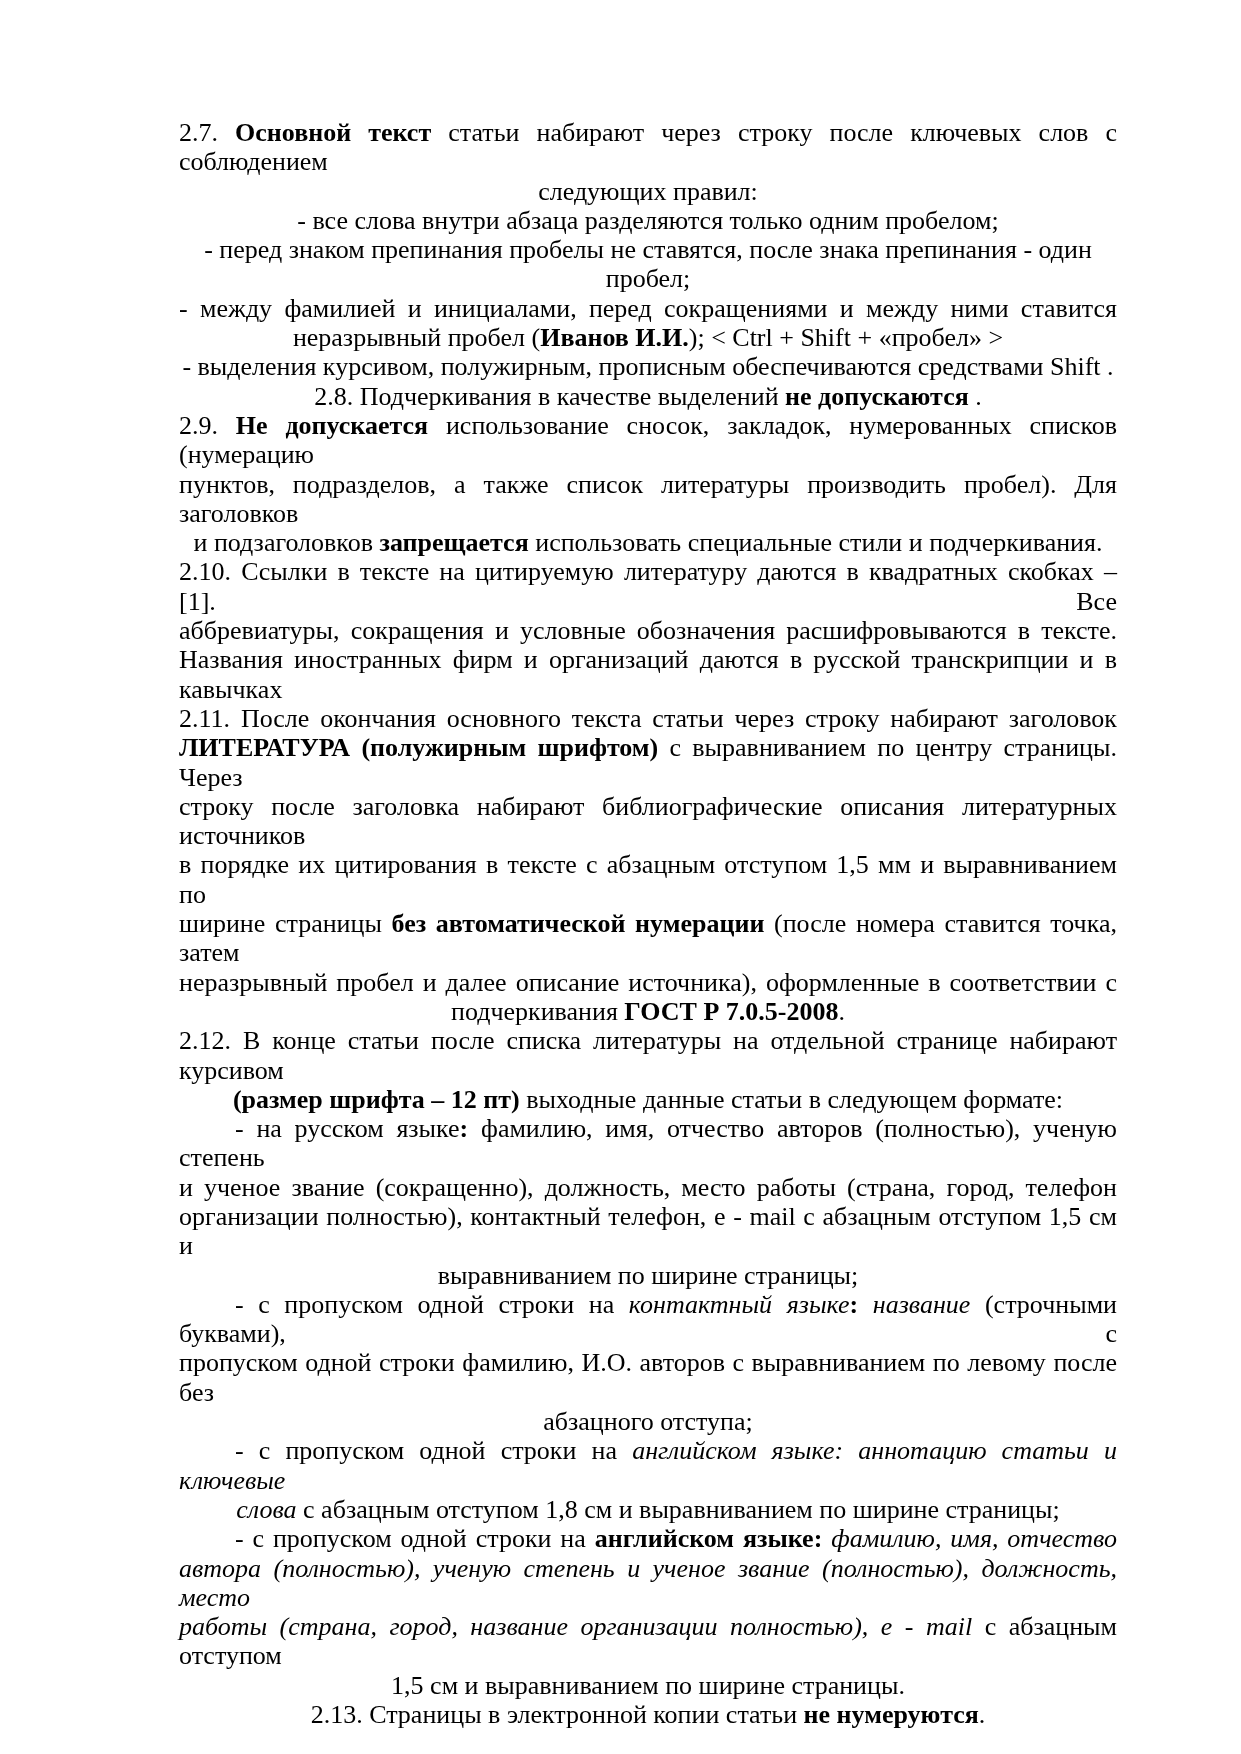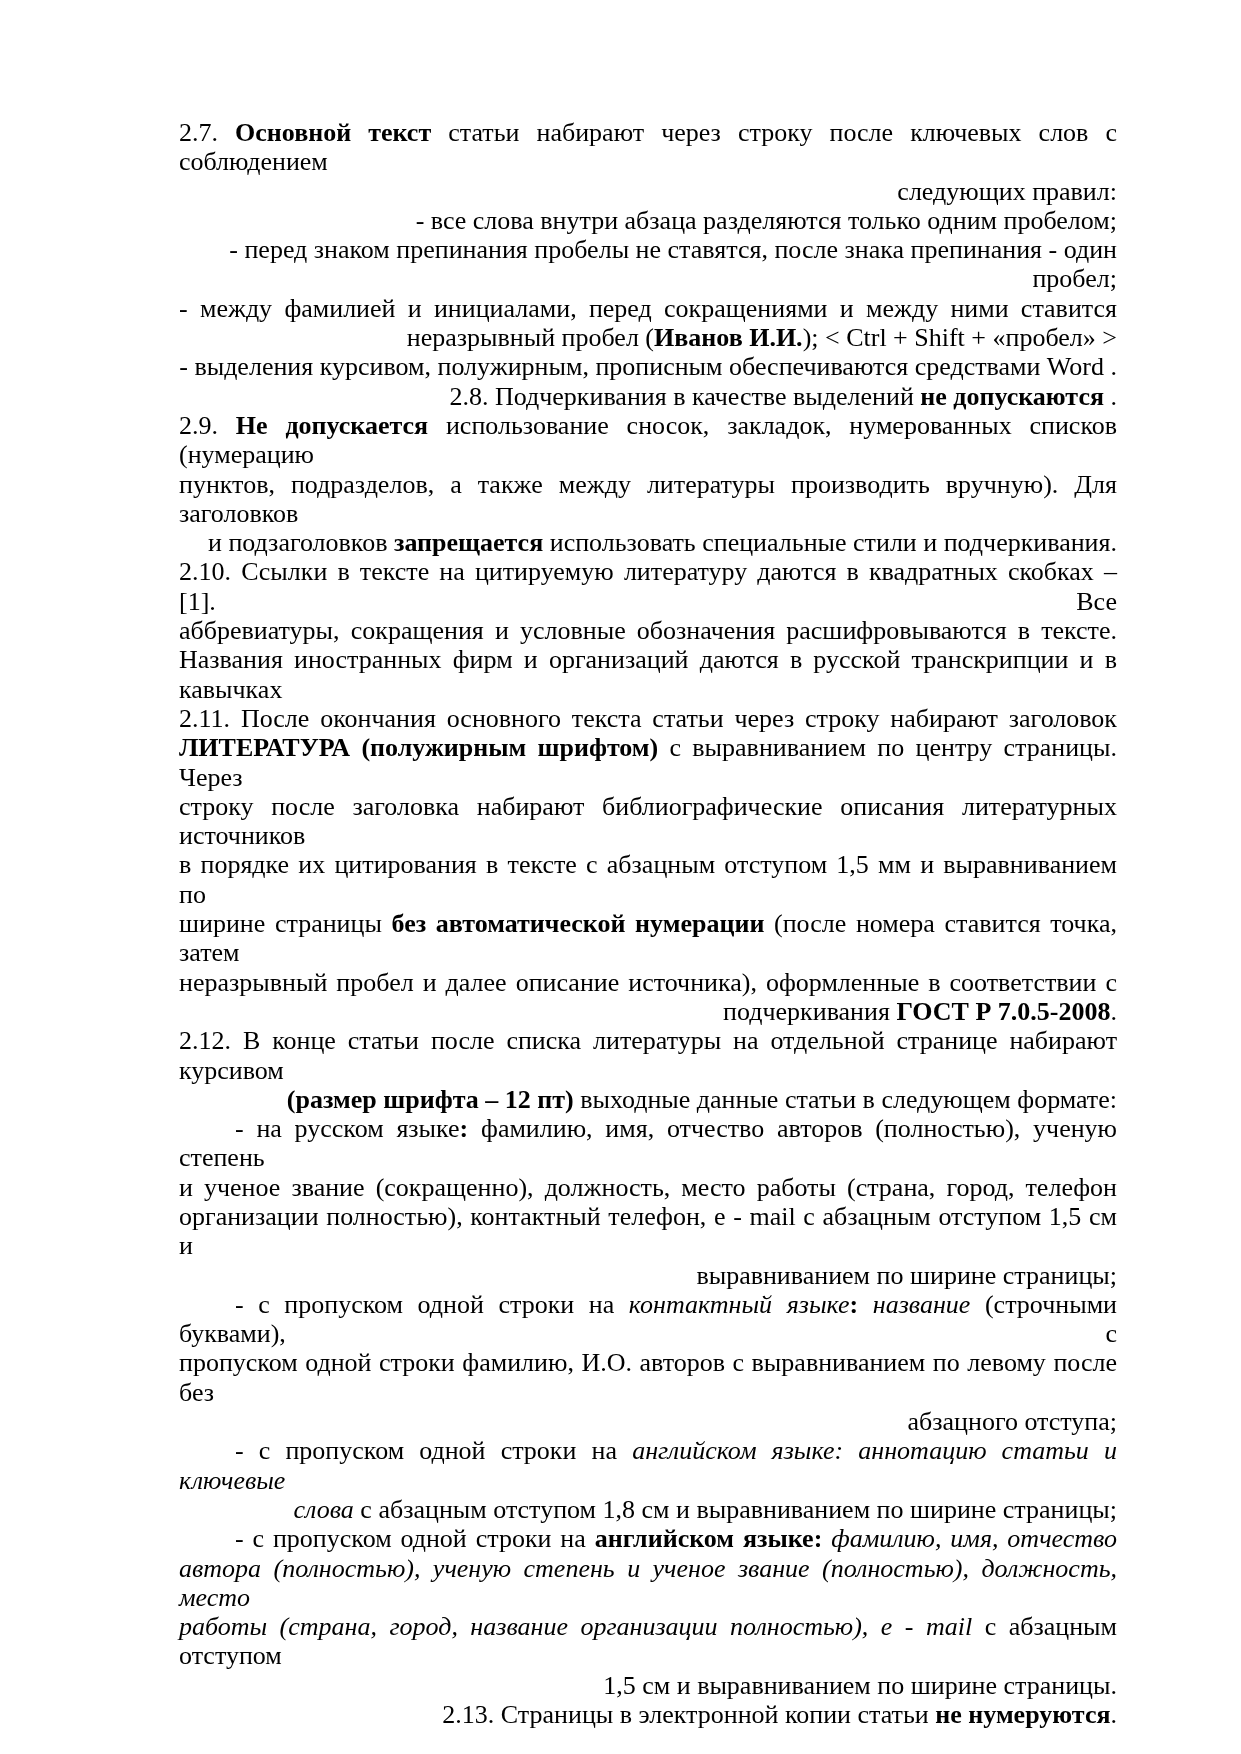--- a/index.html
+++ b/index.html
@@ -6,41 +6,41 @@
   .page{
     width:1147px;height:1754px;background:#ffffff;color:#000000;
     position:relative;overflow:hidden;
   }
   .content{position:absolute;left:179px;top:118px;width:938px;}
   .ln{
     font-family:"Liberation Serif",serif;
     font-size:26px;line-height:29.3px;min-height:29.3px;
   }
   .j{text-align:justify;text-align-last:justify;}
-  .l{text-align:right;}
+  .l{text-align:center;}
   .ind{text-indent:56px;}
   .b{font-weight:bold;}
   .i{font-style:italic;}
   .bi{font-weight:normal;font-style:italic;}
 </style>
 </head>
 <body>
 
 <div class="page">
   <div class="content">
       <div class="ln j"><span>2.7. </span><span class="b">Основной текст</span><span> статьи набирают через строку после ключевых слов с соблюдением</span></div>
       <div class="ln l"><span>следующих правил:</span></div>
       <div class="ln l"><span>- все слова внутри абзаца разделяются только одним пробелом;</span></div>
       <div class="ln l"><span>- перед знаком препинания пробелы не ставятся, после знака препинания - один пробел;</span></div>
       <div class="ln j"><span>- между фамилией и инициалами, перед сокращениями и между ними ставится</span></div>
       <div class="ln l"><span>неразрывный пробел (</span><span class="b">Иванов И.И.</span><span>); &lt; Ctrl + Shift + «пробел» &gt;</span></div>
-      <div class="ln l"><span>- выделения курсивом, полужирным, прописным обеспечиваются средствами Word .</span></div>
+      <div class="ln l"><span>- выделения курсивом, полужирным, прописным обеспечиваются средствами Shift .</span></div>
       <div class="ln l"><span>2.8. Подчеркивания в качестве выделений </span><span class="b">не допускаются</span><span> .</span></div>
       <div class="ln j"><span>2.9. </span><span class="b">Не допускается</span><span> использование сносок, закладок, нумерованных списков (нумерацию</span></div>
-      <div class="ln j"><span>пунктов, подразделов, а также между литературы производить вручную). Для заголовков</span></div>
+      <div class="ln j"><span>пунктов, подразделов, а также список литературы производить пробел). Для заголовков</span></div>
       <div class="ln l"><span>и подзаголовков </span><span class="b">запрещается</span><span> использовать специальные стили и подчеркивания.</span></div>
       <div class="ln j"><span>2.10. Ссылки в тексте на цитируемую литературу даются в квадратных скобках – [1]. Все</span></div>
       <div class="ln j"><span>аббревиатуры, сокращения и условные обозначения расшифровываются в тексте.</span></div>
       <div class="ln j"><span>Названия иностранных фирм и организаций даются в русской транскрипции и в кавычках</span></div>
       <div class="ln j"><span>2.11. После окончания основного текста статьи через строку набирают заголовок</span></div>
       <div class="ln j"><span class="b">ЛИТЕРАТУРА (полужирным шрифтом)</span><span> с выравниванием по центру страницы. Через</span></div>
       <div class="ln j"><span>строку после заголовка набирают библиографические описания литературных источников</span></div>
       <div class="ln j"><span>в порядке их цитирования в тексте с абзацным отступом 1,5 мм и выравниванием по</span></div>
       <div class="ln j"><span>ширине страницы </span><span class="b">без автоматической нумерации</span><span> (после номера ставится точка, затем</span></div>
       <div class="ln j"><span>неразрывный пробел и далее описание источника), оформленные в соответствии с</span></div>

